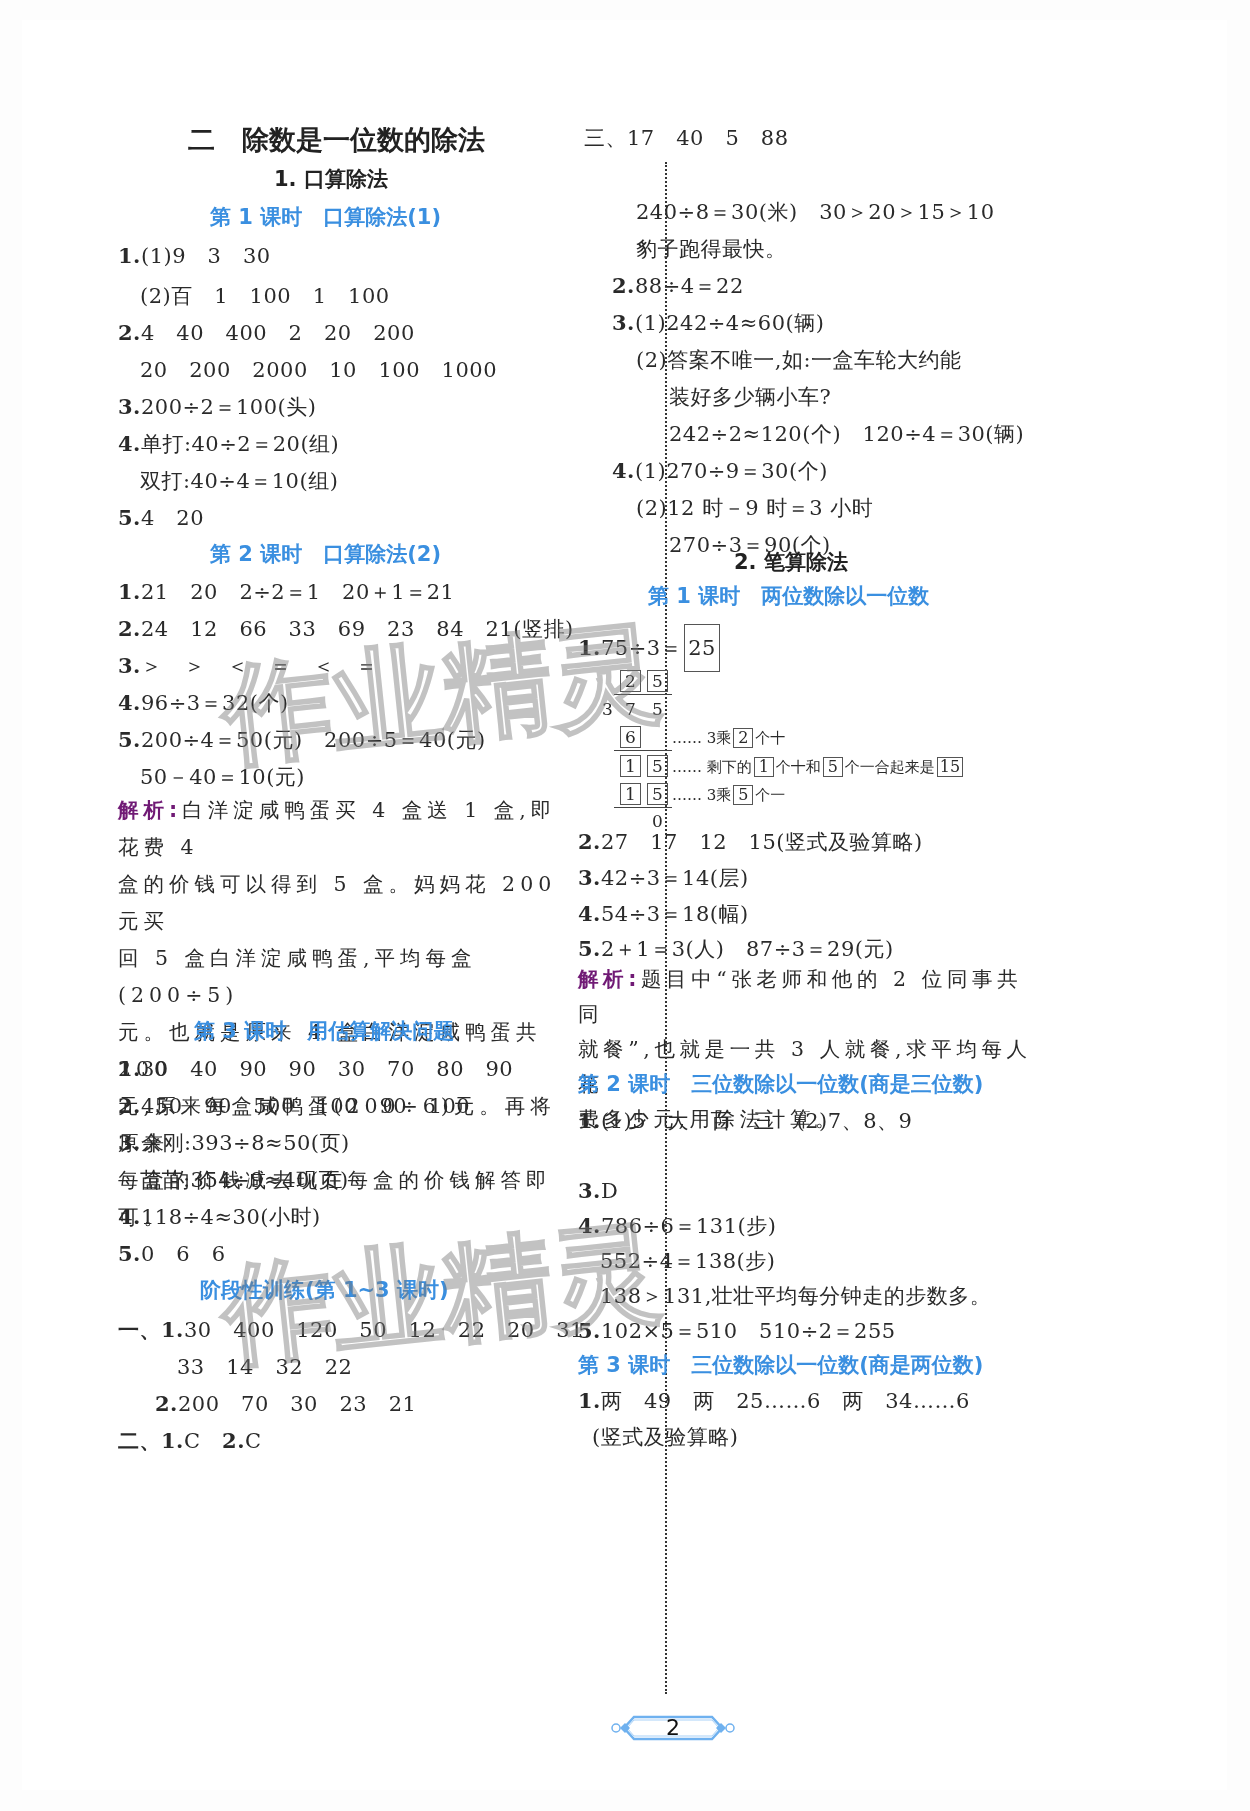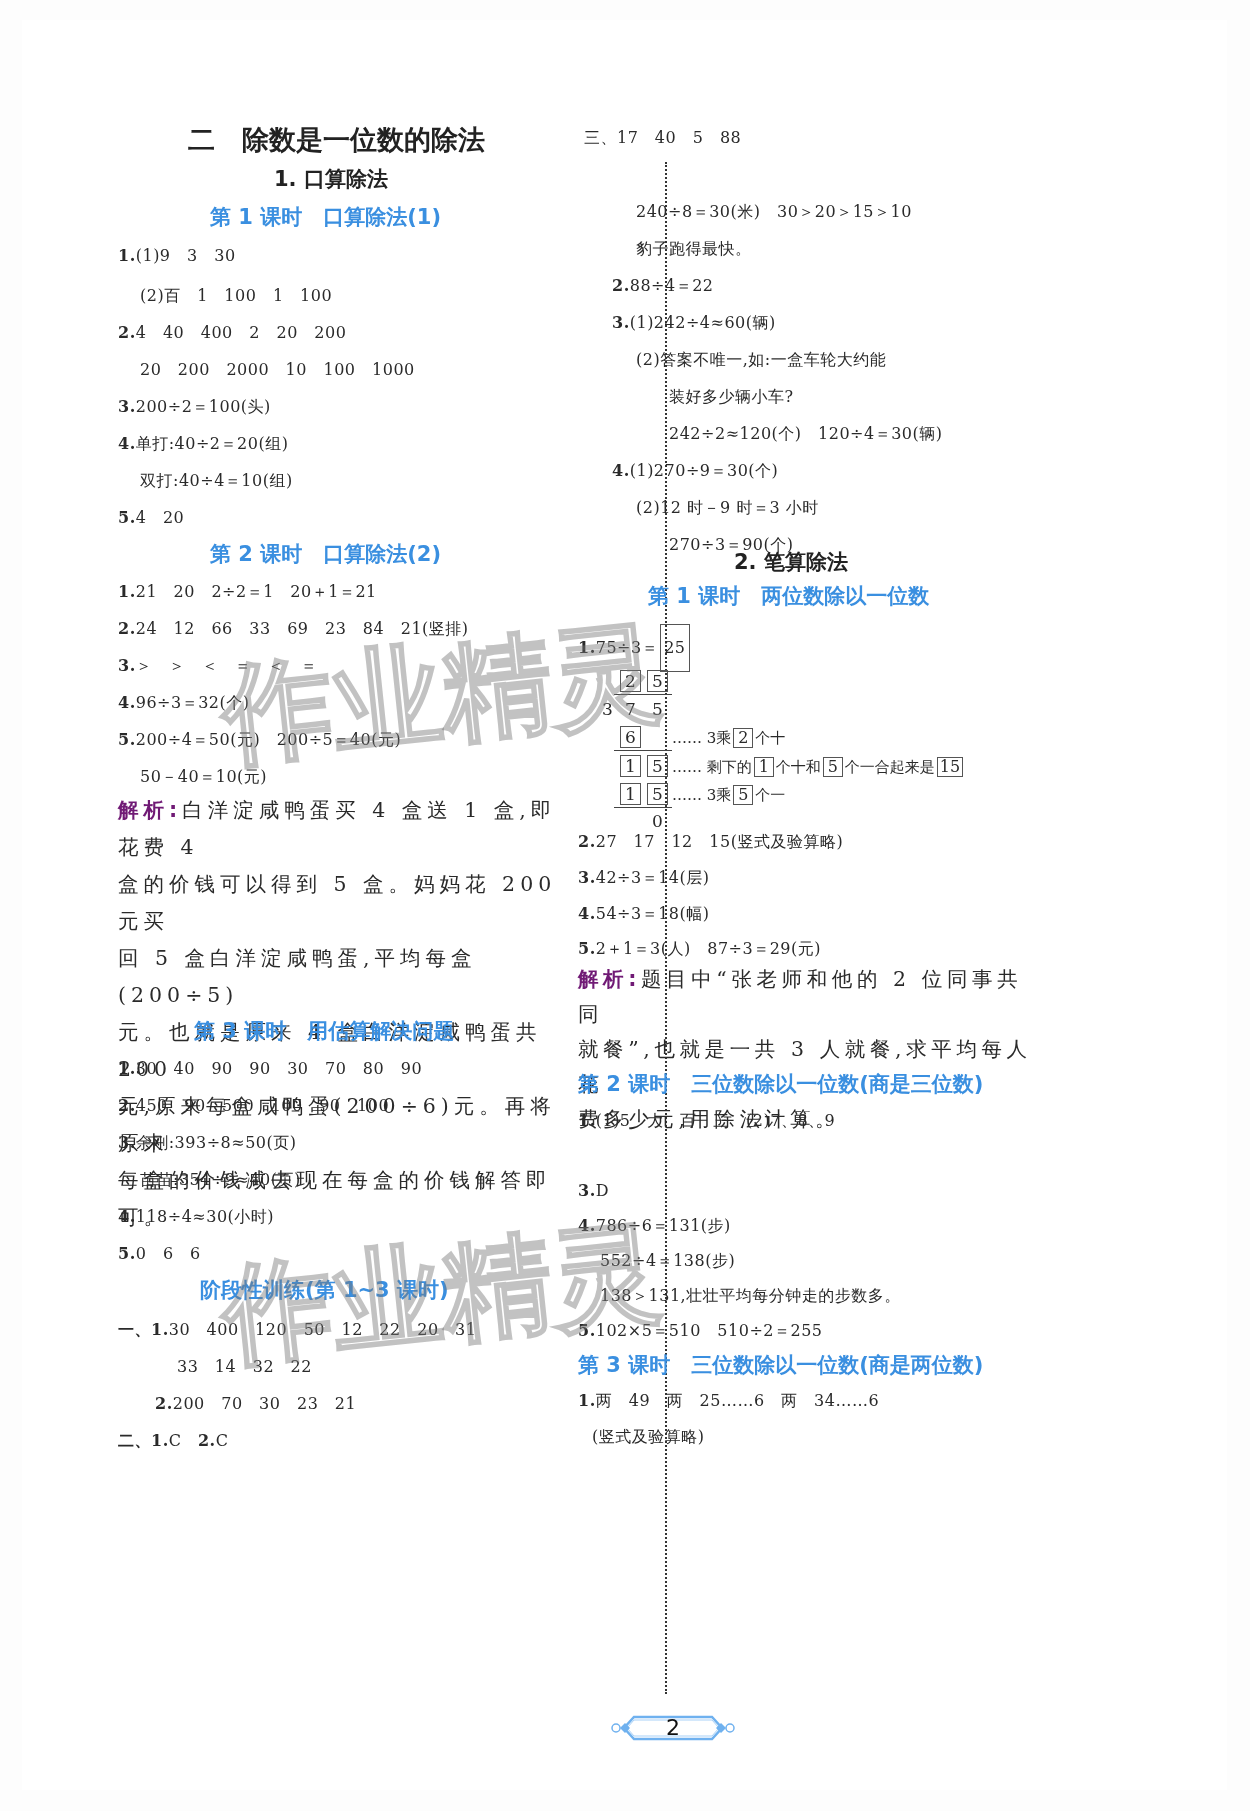--- a/index.html
+++ b/index.html
@@ -13,21 +13,21 @@
   }
   .page {
     position: absolute; left: 22px; top: 20px; width: 1205px; height: 1770px;
     background: #ffffff;
   }
   .divider {
     position: absolute; left: 643px; top: 142px; height: 1532px;
     border-left: 2px dotted #333;
   }
   .line {
-    position: absolute; font-size: 16px; white-space: nowrap; line-height: 28px;
+    position: absolute; font-size: 21px; white-space: nowrap; line-height: 28px;
     letter-spacing: 0.5px;
   }
   .num { font-weight: bold; }
   .chapter {
     position: absolute; font-family: "DejaVu Sans", "Liberation Sans", sans-serif;
     font-size: 27px; font-weight: bold; color: #222; white-space: nowrap;
   }
   .section {
     position: absolute; font-family: "DejaVu Sans", "Liberation Sans", sans-serif;
     font-size: 21px; font-weight: bold; color: #222; white-space: nowrap;

